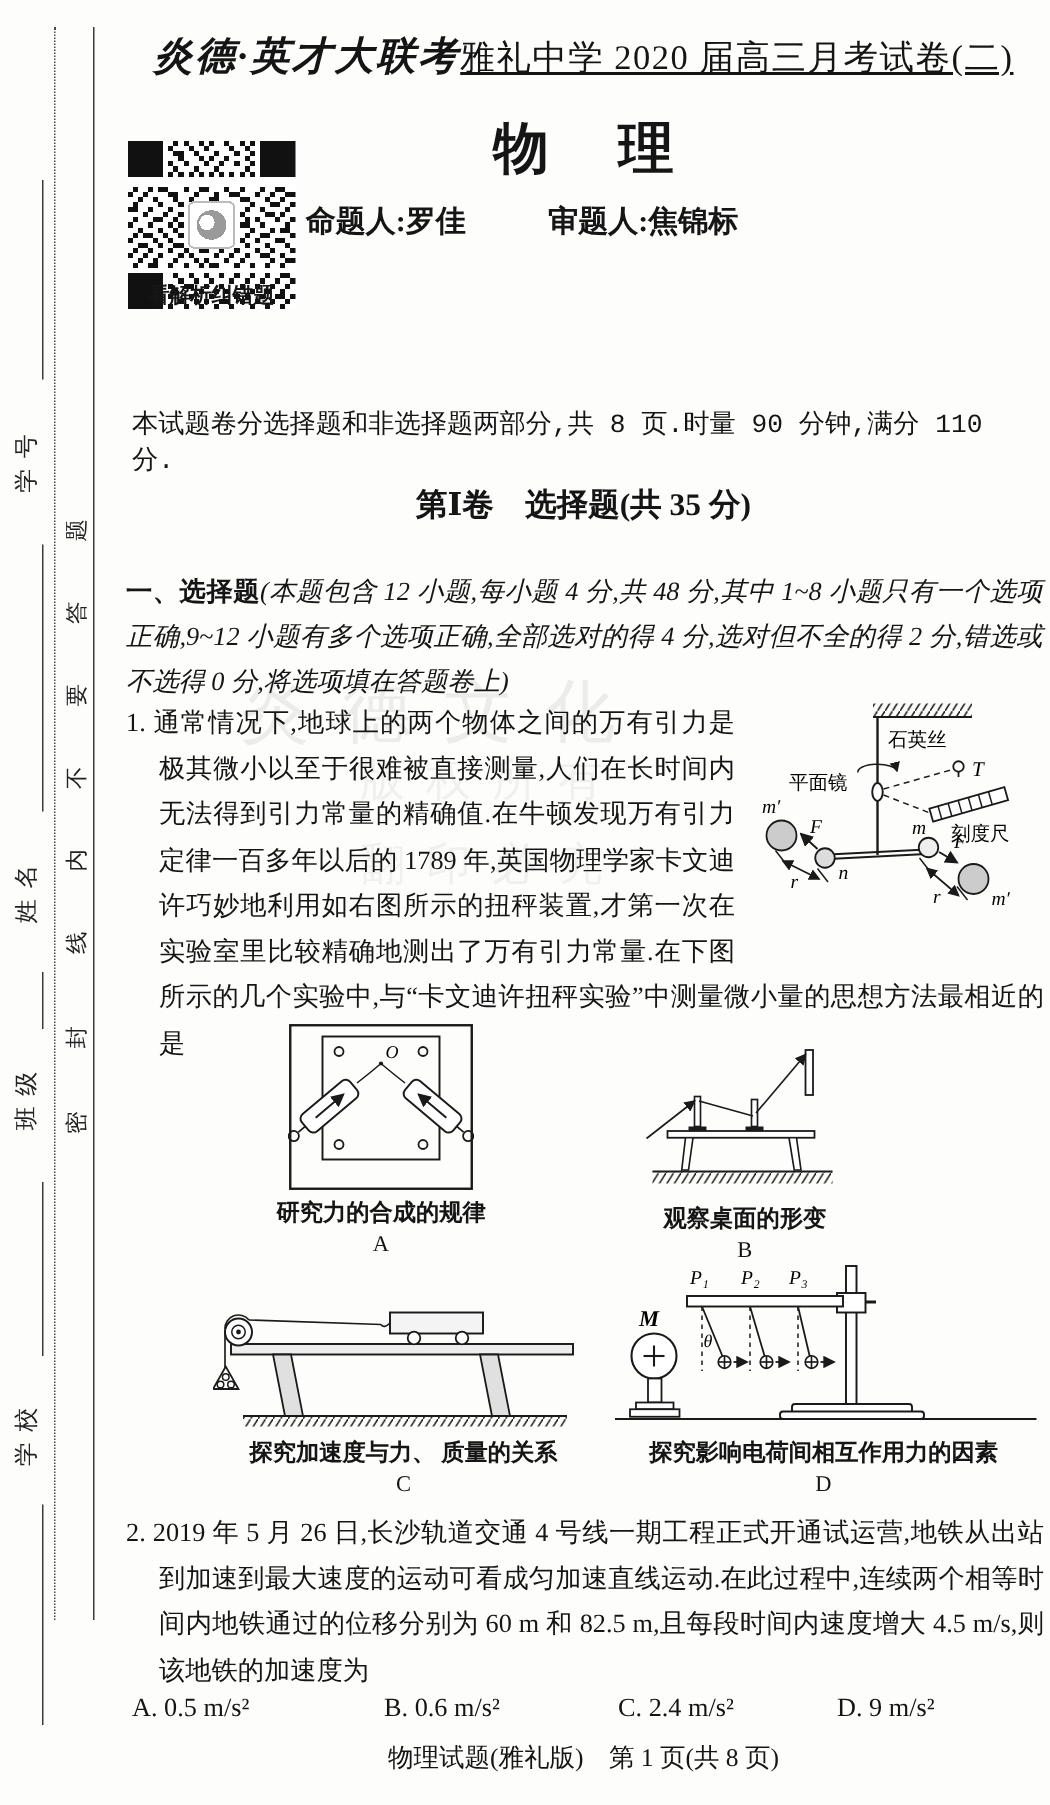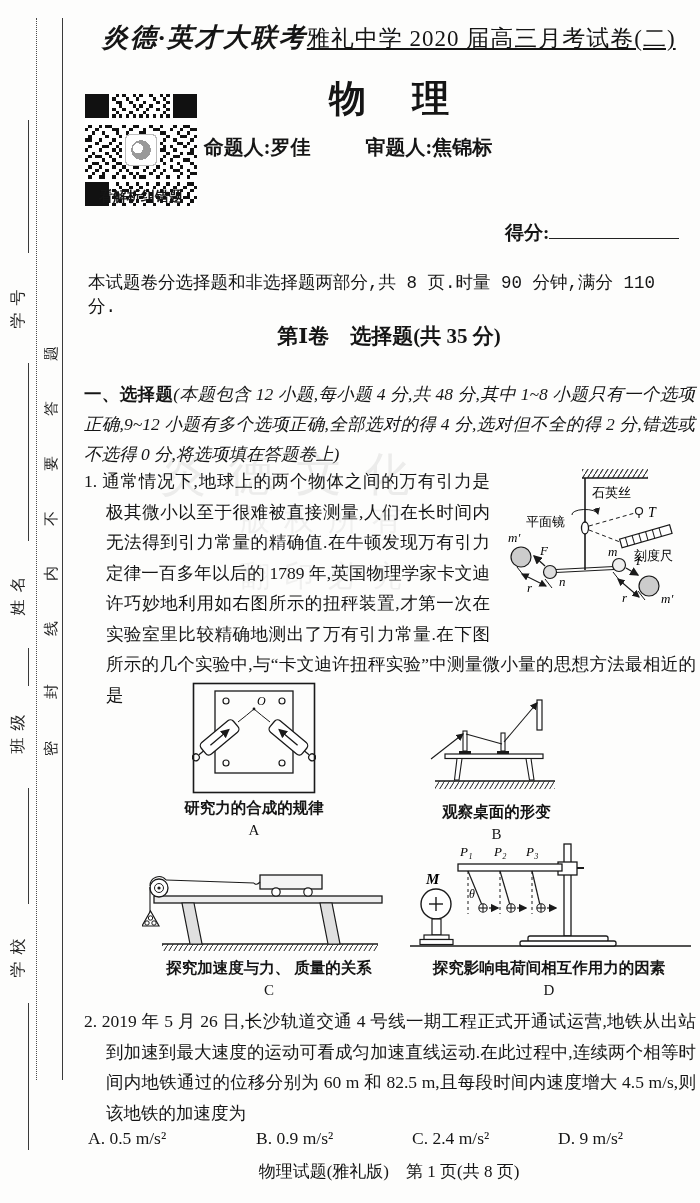--- a/index.html
+++ b/index.html
@@ -138,23 +138,20 @@
     <rect x="12" y="12" width="9" height="9" rx="1.2" fill="#fff" stroke="#bbb" stroke-width="0.4"></rect>
     <circle cx="16.5" cy="16.5" r="2.9" fill="#9a9a9a"></circle>
     <circle cx="15.6" cy="16.0" r="1.5" fill="#fff"></circle>
   </svg>
   <div class="qrcap">看解析纠错题</div>
 
   <div class="setters">
     <span>命题人:罗佳</span><span class="gap"></span><span>审题人:焦锦标</span>
   </div>
 
-  <div class="score">
-    <span>得分:</span><span class="line"></span>
-  </div>
 
   <div class="intro">本试题卷分选择题和非选择题两部分,共 8 页.时量 90 分钟,满分 110 分.</div>
   <div class="sec-title">第Ⅰ卷　选择题(共 35 分)</div>
   <div class="instr">
     <span class="lead">一、选择题</span><span class="rest">(本题包含 12 小题,每小题 4 分,共 48 分,其中 1~8 小题只有一个选项正确,9~12 小题有多个选项正确,全部选对的得 4 分,选对但不全的得 2 分,错选或不选得 0 分,将选项填在答题卷上)</span>
   </div>
 
   <div class="q" style="top:466px">
     <svg class="q1fig" viewBox="0 0 196 152">
       <defs>
@@ -333,19 +330,19 @@
     </svg>
     <div class="cap" style="left:318px;top:282px;width:294px">探究影响电荷间相互作用力的因素</div>
     <div class="letter" style="left:318px;top:306px;width:294px">D</div>
   </div>
 
   <div class="q" style="top:1006px">
     <div class="para"><span>2.</span> <span>2019 年 5 月 26 日,长沙轨道交通 4 号线一期工程正式开通试运营,地铁从出站到加速到最大速度的运动可看成匀加速直线运动.在此过程中,连续两个相等时间内地铁通过的位移分别为 60 m 和 82.5 m,且每段时间内速度增大 4.5 m/s,则该地铁的加速度为</span></div>
   </div>
   <div class="opts">
     <span>A. 0.5 m/s²</span>
-    <span>B. 0.9 m/s²</span>
+    <span>B. 0.6 m/s²</span>
     <span>C. 2.4 m/s²</span>
     <span>D. 9 m/s²</span>
   </div>
 
   <div class="footer">物理试题(雅礼版)　第 1 页(共 8 页)</div>
 </div>
 
 </body></html>

